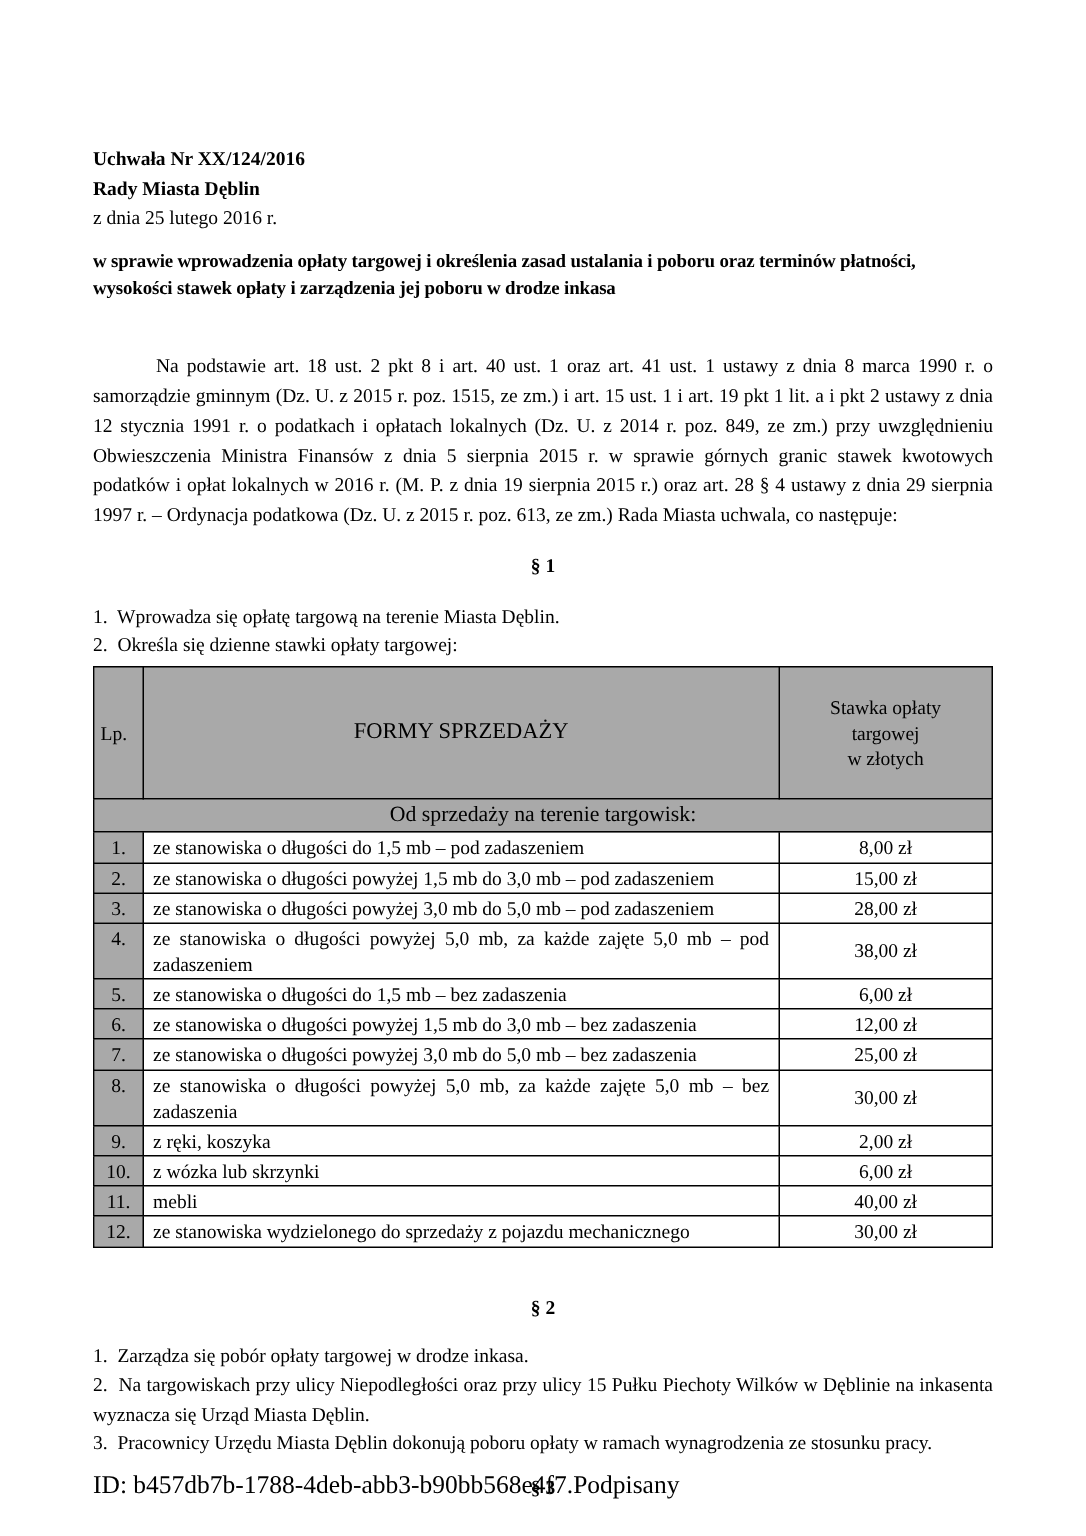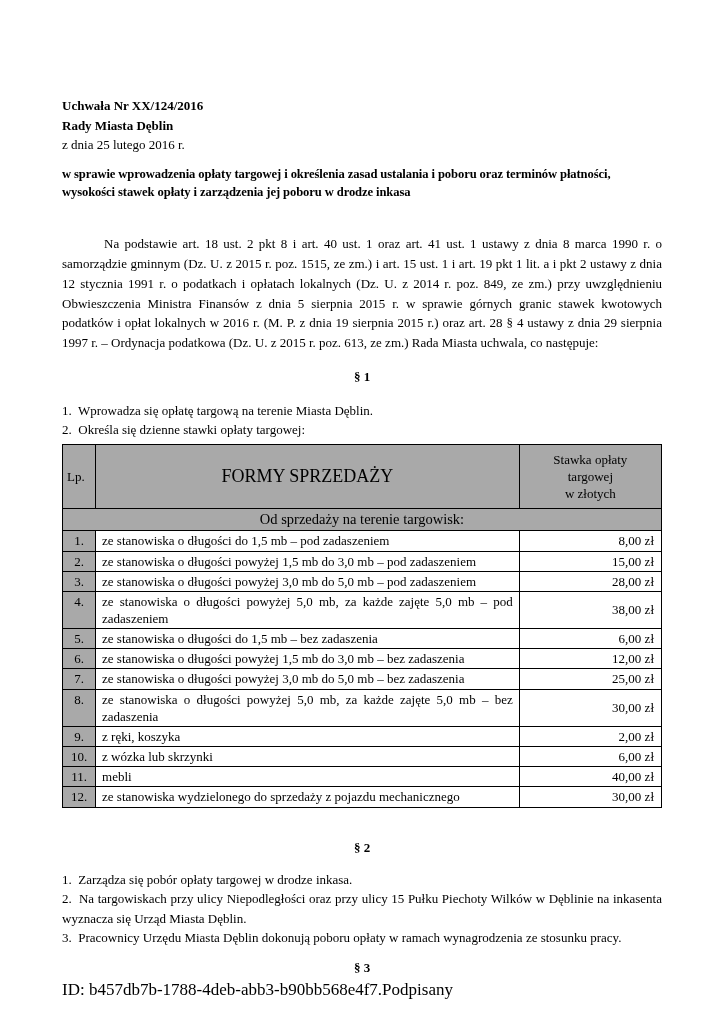--- a/index.html
+++ b/index.html
@@ -51,27 +51,27 @@
     border: 1px solid #000;
     font-weight: normal;
     line-height: 1.32;
   }
   .gray { background: var(--gray, #a9a9a9); }
   col.c-lp   { width: 33px; }
   col.c-desc { width: 423px; }
   col.c-rate { width: 142px; }
 
   th.lp-h   { text-align: left; vertical-align: middle; padding: 2px 4px; margin-top: 20px; }
-  th.forms-h{ text-align: center; vertical-align: middle; font-size: 18px; padding: 2px 4px; }
-  th.rate-h { text-align: center; vertical-align: middle; white-space: pre-line; padding: 6px 4px; }
+  th.forms-h{ text-align: center; vertical-align: middle; font-size: 15px; padding: 2px 4px; }
+  th.rate-h { text-align: center; vertical-align: middle; white-space: pre-line; padding: 18px 4px; }
   th.subheader { text-align: center; vertical-align: middle; font-size: 14.5px; padding: 1px 4px; }
 
   td.lp   { text-align: center; vertical-align: top; padding: 1px 2px; }
   td.desc { text-align: justify; vertical-align: top; padding: 1px 6px; }
-  td.rate { text-align: right; vertical-align: middle; padding: 1px 7px; }
+  td.rate { text-align: center; vertical-align: middle; padding: 1px 7px; }
 
   .doc-footer {
     position: absolute;
     left: 62px;
     bottom: 24px;
     font-size: 17px;
   }
 </style>
 </head>
 <body>

